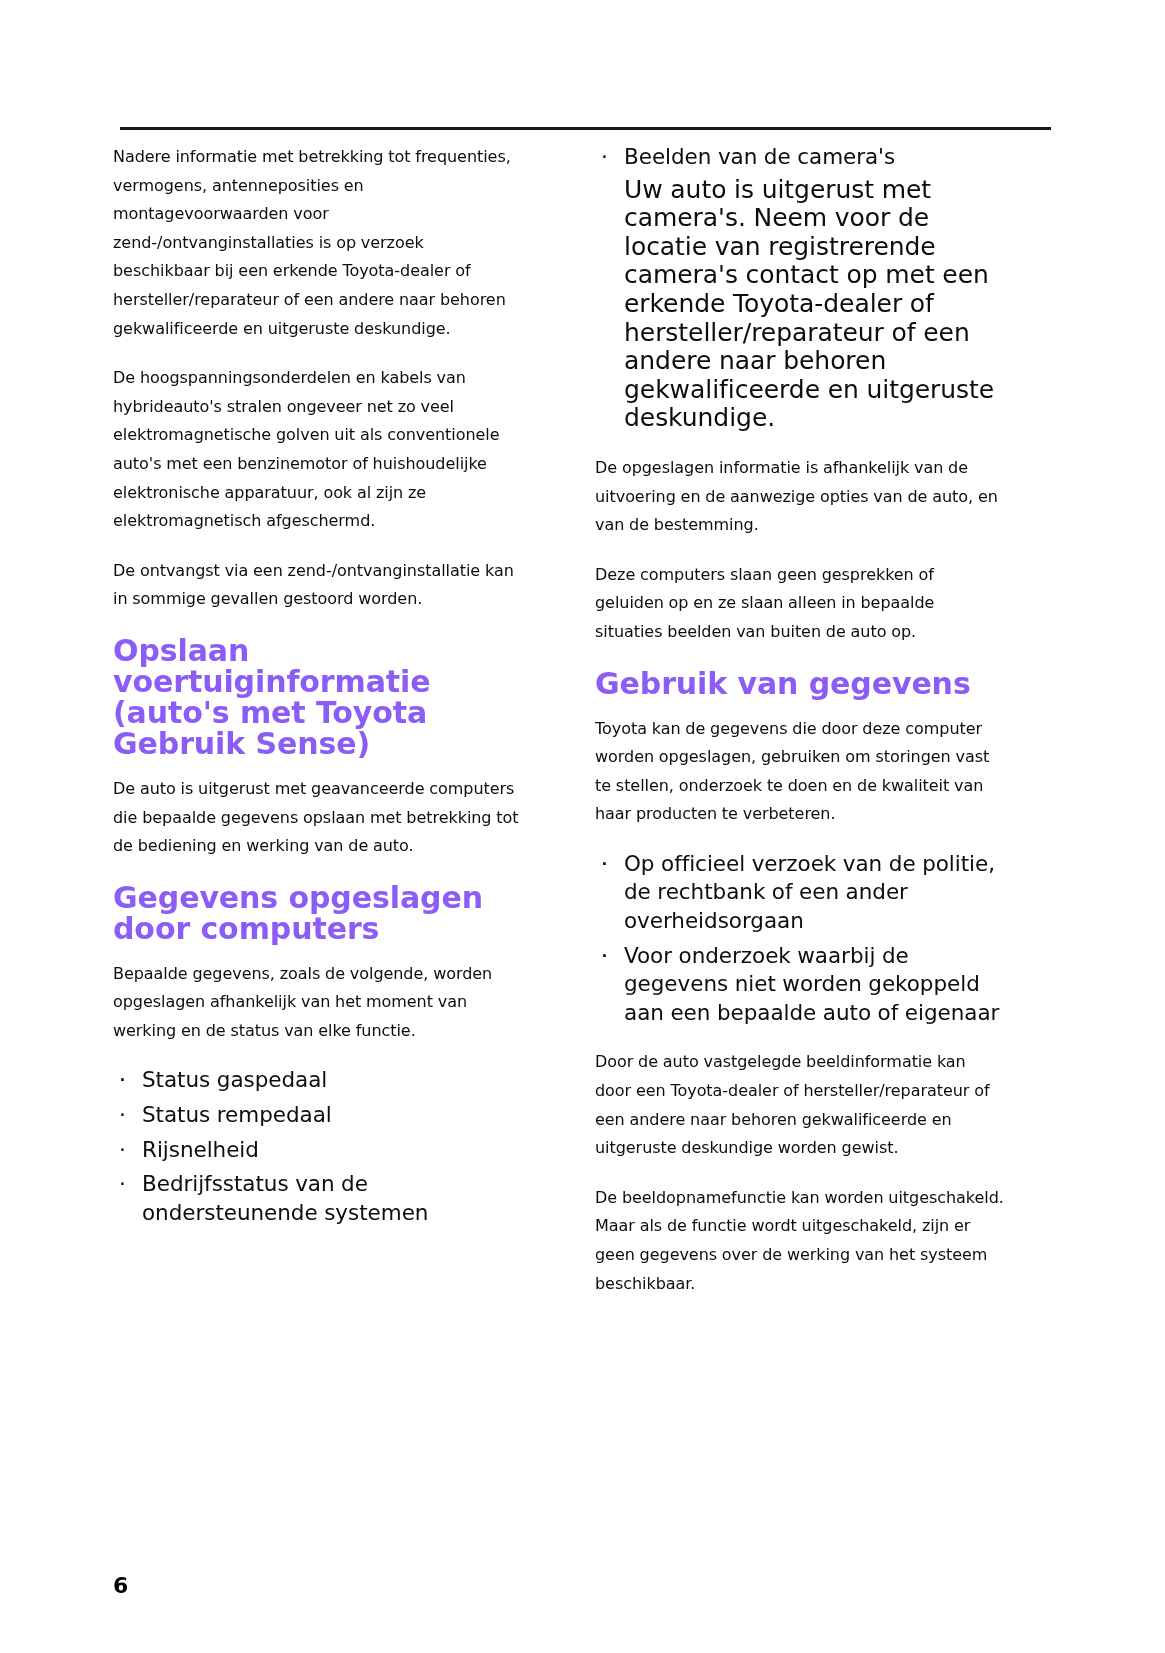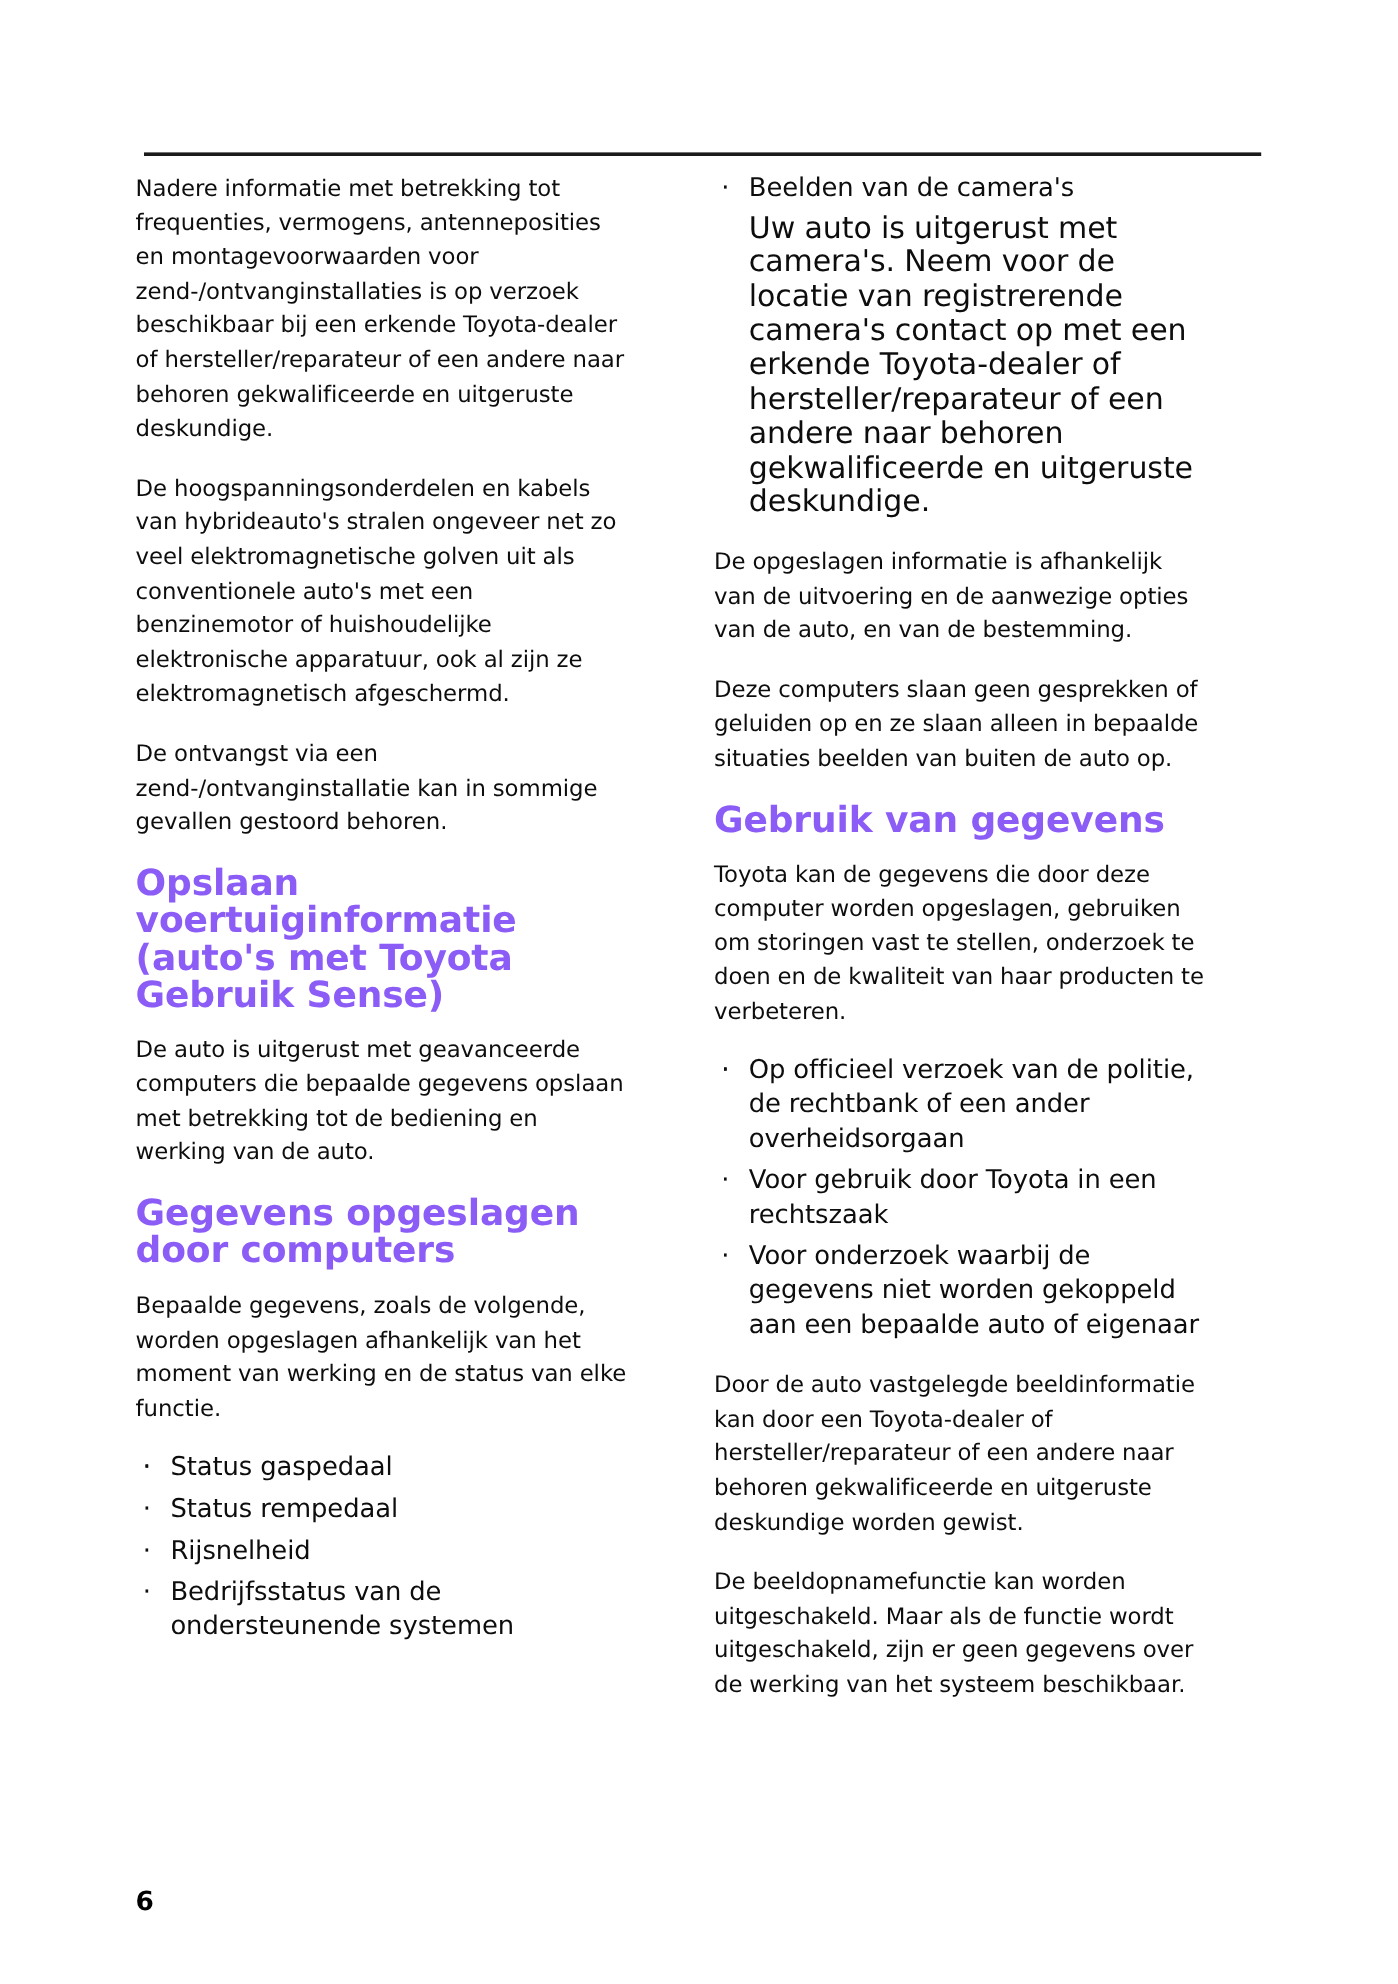--- a/index.html
+++ b/index.html
@@ -37,21 +37,21 @@
     display: flex;
     flex-direction: row;
     gap: 72px;
   }
   .col {
     width: 410px;
     flex: 0 0 410px;
   }
   p.para {
     margin: 0 0 21px 0;
-    font-size: 19px;
+    font-size: 16px;
     line-height: 28.6px;
     letter-spacing: -0.05px;
     color: #0d0d0d;
     word-spacing: -0.2px;
   }
   h2.heading {
     margin: 6px 0 16px 0;
     font-size: 30px;
     line-height: 31px;
     font-weight: bold;
@@ -111,21 +111,21 @@
   <div class="top-rule"></div>
 
   <div class="columns">
 
     <div class="col">
 
       <p class="para">Nadere informatie met betrekking tot frequenties, vermogens, antenneposities en montagevoorwaarden voor zend-/ontvanginstallaties is op verzoek beschikbaar bij een erkende Toyota-dealer of hersteller/reparateur of een andere naar behoren gekwalificeerde en uitgeruste deskundige.</p>
 
       <p class="para">De hoogspanningsonderdelen en kabels van hybrideauto's stralen ongeveer net zo veel elektromagnetische golven uit als conventionele auto's met een benzinemotor of huishoudelijke elektronische apparatuur, ook al zijn ze elektromagnetisch afgeschermd.</p>
 
-      <p class="para">De ontvangst via een zend-/ontvanginstallatie kan in sommige gevallen gestoord behoren.</p>
+      <p class="para">De ontvangst via een zend-/ontvanginstallatie kan in sommige gevallen gestoord worden.</p>
 
       <h2 class="heading">Opslaan voertuiginformatie (auto's met Toyota Gebruik Sense)</h2>
 
       <p class="para">De auto is uitgerust met geavanceerde computers die bepaalde gegevens opslaan met betrekking tot de bediening en werking van de auto.</p>
 
       <h2 class="heading">Gegevens opgeslagen door computers</h2>
 
       <p class="para">Bepaalde gegevens, zoals de volgende, worden opgeslagen afhankelijk van het moment van werking en de status van elke functie.</p>
 
       <ul class="bullets">
@@ -153,21 +153,21 @@
       <p class="para">Deze computers slaan geen gesprekken of geluiden op en ze slaan alleen in bepaalde situaties beelden van buiten de auto op.</p>
 
       <h2 class="heading">Gebruik van gegevens</h2>
 
       <p class="para">Toyota kan de gegevens die door deze computer worden opgeslagen, gebruiken om storingen vast te stellen, onderzoek te doen en de kwaliteit van haar producten te verbeteren.</p>
 
 
       <ul class="bullets">
         <li><span class="bullet-dot">·</span></li>
         <li><span class="bullet-dot">·</span><span>Op officieel verzoek van de politie, de rechtbank of een ander overheidsorgaan</span></li>
-        <li><span class="bullet-dot">·</span><span>Voor gebruik door Toyota in een rechtszaak</span></li>
+        <li><span class="bullet-dot">·</span></li>
         <li><span class="bullet-dot">·</span><span>Voor onderzoek waarbij de gegevens niet worden gekoppeld aan een bepaalde auto of eigenaar</span></li>
       </ul>
 
       <p class="para">Door de auto vastgelegde beeldinformatie kan door een Toyota-dealer of hersteller/reparateur of een andere naar behoren gekwalificeerde en uitgeruste deskundige worden gewist.</p>
 
       <p class="para">De beeldopnamefunctie kan worden uitgeschakeld. Maar als de functie wordt uitgeschakeld, zijn er geen gegevens over de werking van het systeem beschikbaar.</p>
 
     </div>
 
   </div>

